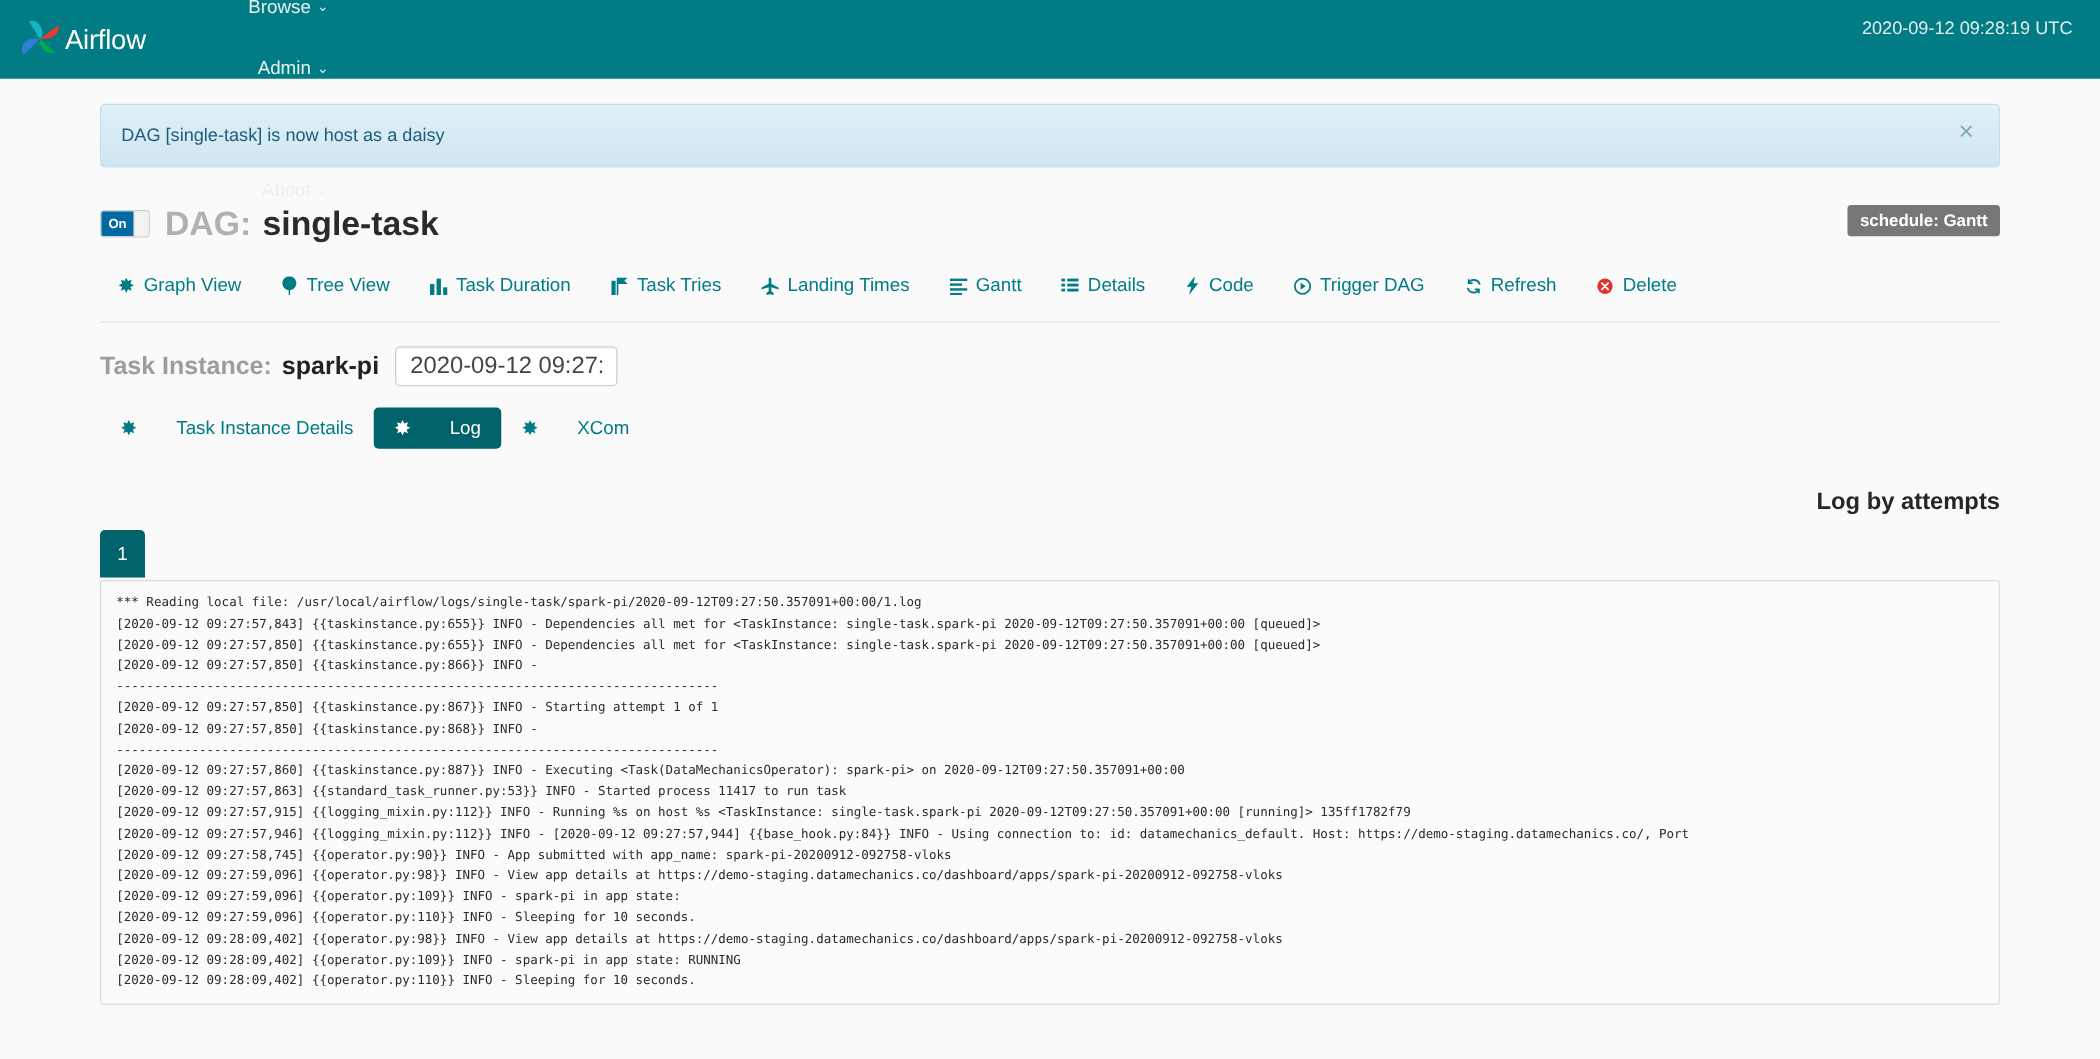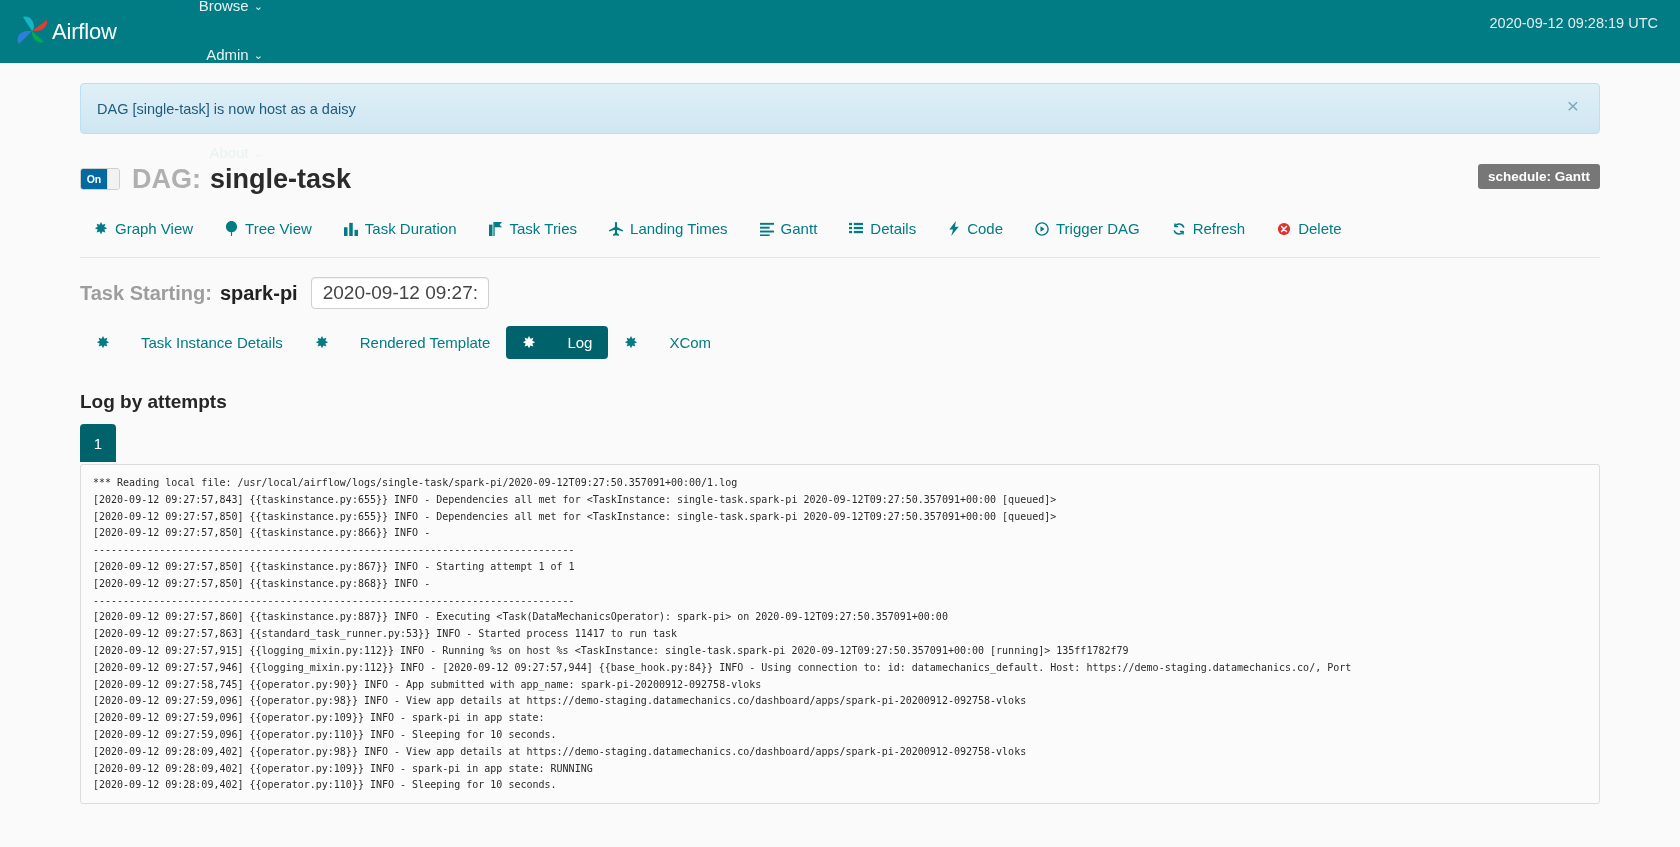--- a/index.html
+++ b/index.html
@@ -189,20 +189,21 @@
   }
   .ti-tab .ic { margin-right: 7px; display: inline-flex; align-items: center; }
   .ti-tab.active { background: #00626b; color: #fff; }
 
   
   .log-head {
     margin-top: 32px;
     font-size: 19px;
     font-weight: bold;
     color: #262626;
+    text-align: right;
   }
   .attempts-row {
     margin-top: 11px;
     display: flex;
     align-items: flex-start;
     position: relative;
     height: 40px;
   }
   .attempt-tab {
     background: #00626b;
@@ -390,41 +391,33 @@
             <path d="M5.2 5.2l5.6 5.6M10.8 5.2l-5.6 5.6" stroke="#fff" stroke-width="1.7" stroke-linecap="round"></path>
           </svg>
         </span>
       <span>Delete</span>
     </a>
   </div>
 
   <hr class="sep">
 
   <div class="ti-row">
-    <span class="ti-label">Task Starting:</span>
+    <span class="ti-label">Task Instance:</span>
     <span class="ti-name">spark-pi</span>
     <input class="ti-input" type="text" value="2020-09-12 09:27:50" style="">
   </div>
 
   <div class="ti-tabs">
     <a class="ti-tab" href="#">
       <span class="ic">
           <svg width="14" height="14" viewBox="0 0 16 16" fill="#017b84">
             <path d="M8 0l1.6 3.2L13 2l-1.2 3.4L15 7l-3.2 1.6L13 12l-3.4-1.2L8 14l-1.6-3.2L3 12l1.2-3.4L1 7l3.2-1.6L3 2l3.4 1.2z"></path>
           </svg>
         </span>
       <span>Task Instance Details</span>
-    </a>
-    <a class="ti-tab" href="#">
-      <span class="ic">
-          <svg width="14" height="14" viewBox="0 0 16 16" fill="#017b84">
-            <path d="M8 0l1.6 3.2L13 2l-1.2 3.4L15 7l-3.2 1.6L13 12l-3.4-1.2L8 14l-1.6-3.2L3 12l1.2-3.4L1 7l3.2-1.6L3 2l3.4 1.2z"></path>
-          </svg>
-        </span>
-      <span>Rendered Template</span>
     </a>
     <a class="ti-tab active" href="#">
       <span class="ic">
           <svg width="14" height="14" viewBox="0 0 16 16" fill="#ffffff">
             <path d="M8 0l1.6 3.2L13 2l-1.2 3.4L15 7l-3.2 1.6L13 12l-3.4-1.2L8 14l-1.6-3.2L3 12l1.2-3.4L1 7l3.2-1.6L3 2l3.4 1.2z"></path>
           </svg>
         </span>
       <span>Log</span>
     </a>
     <a class="ti-tab" href="#">

